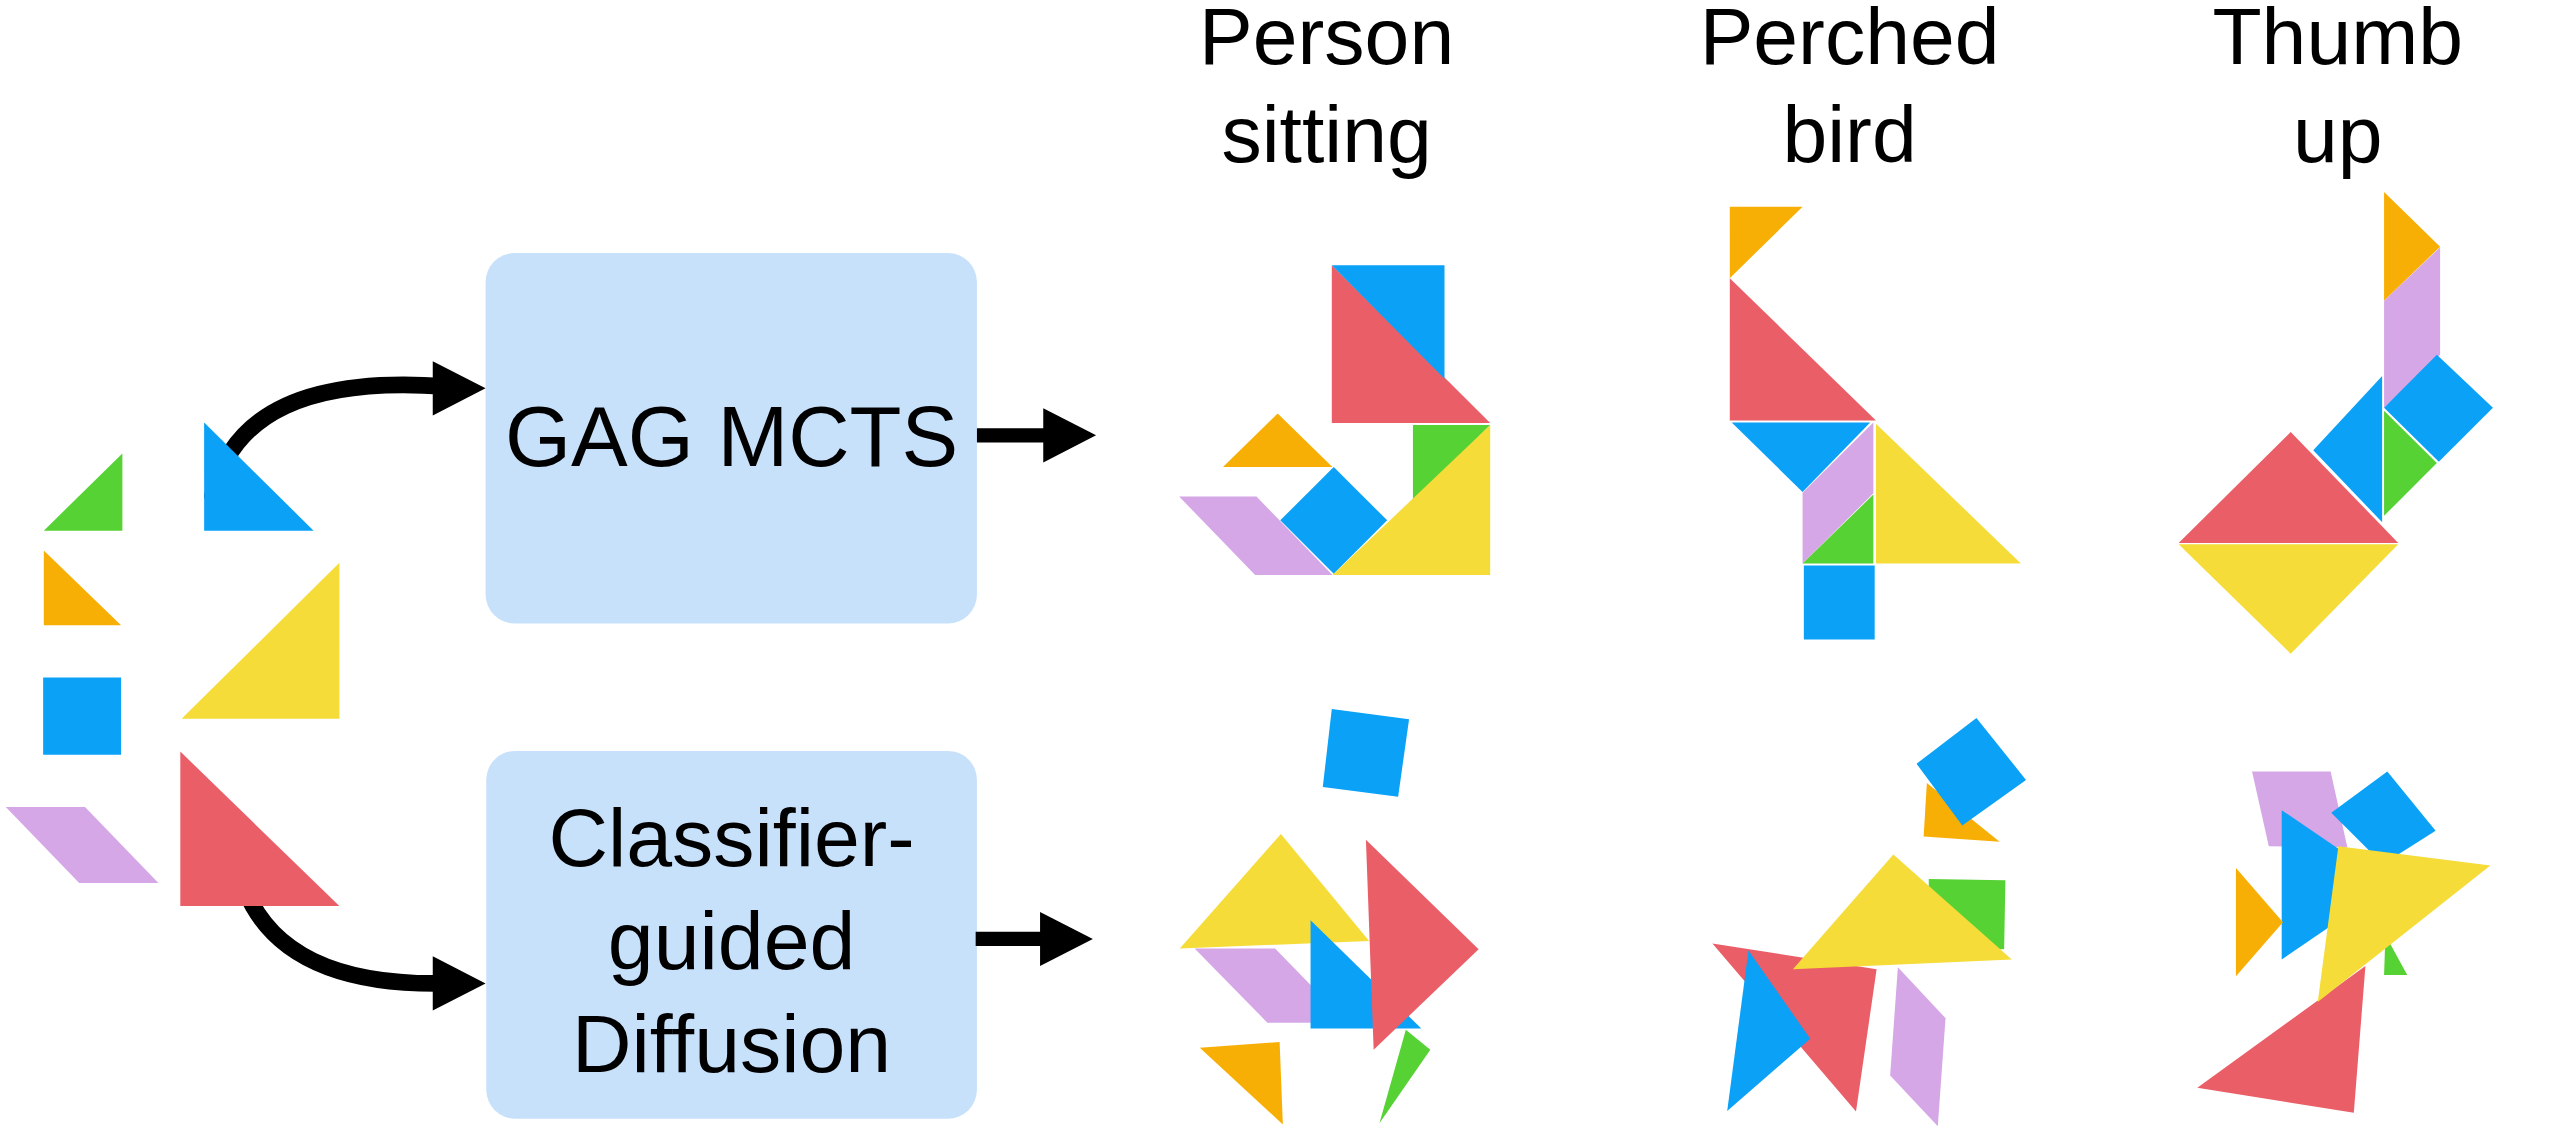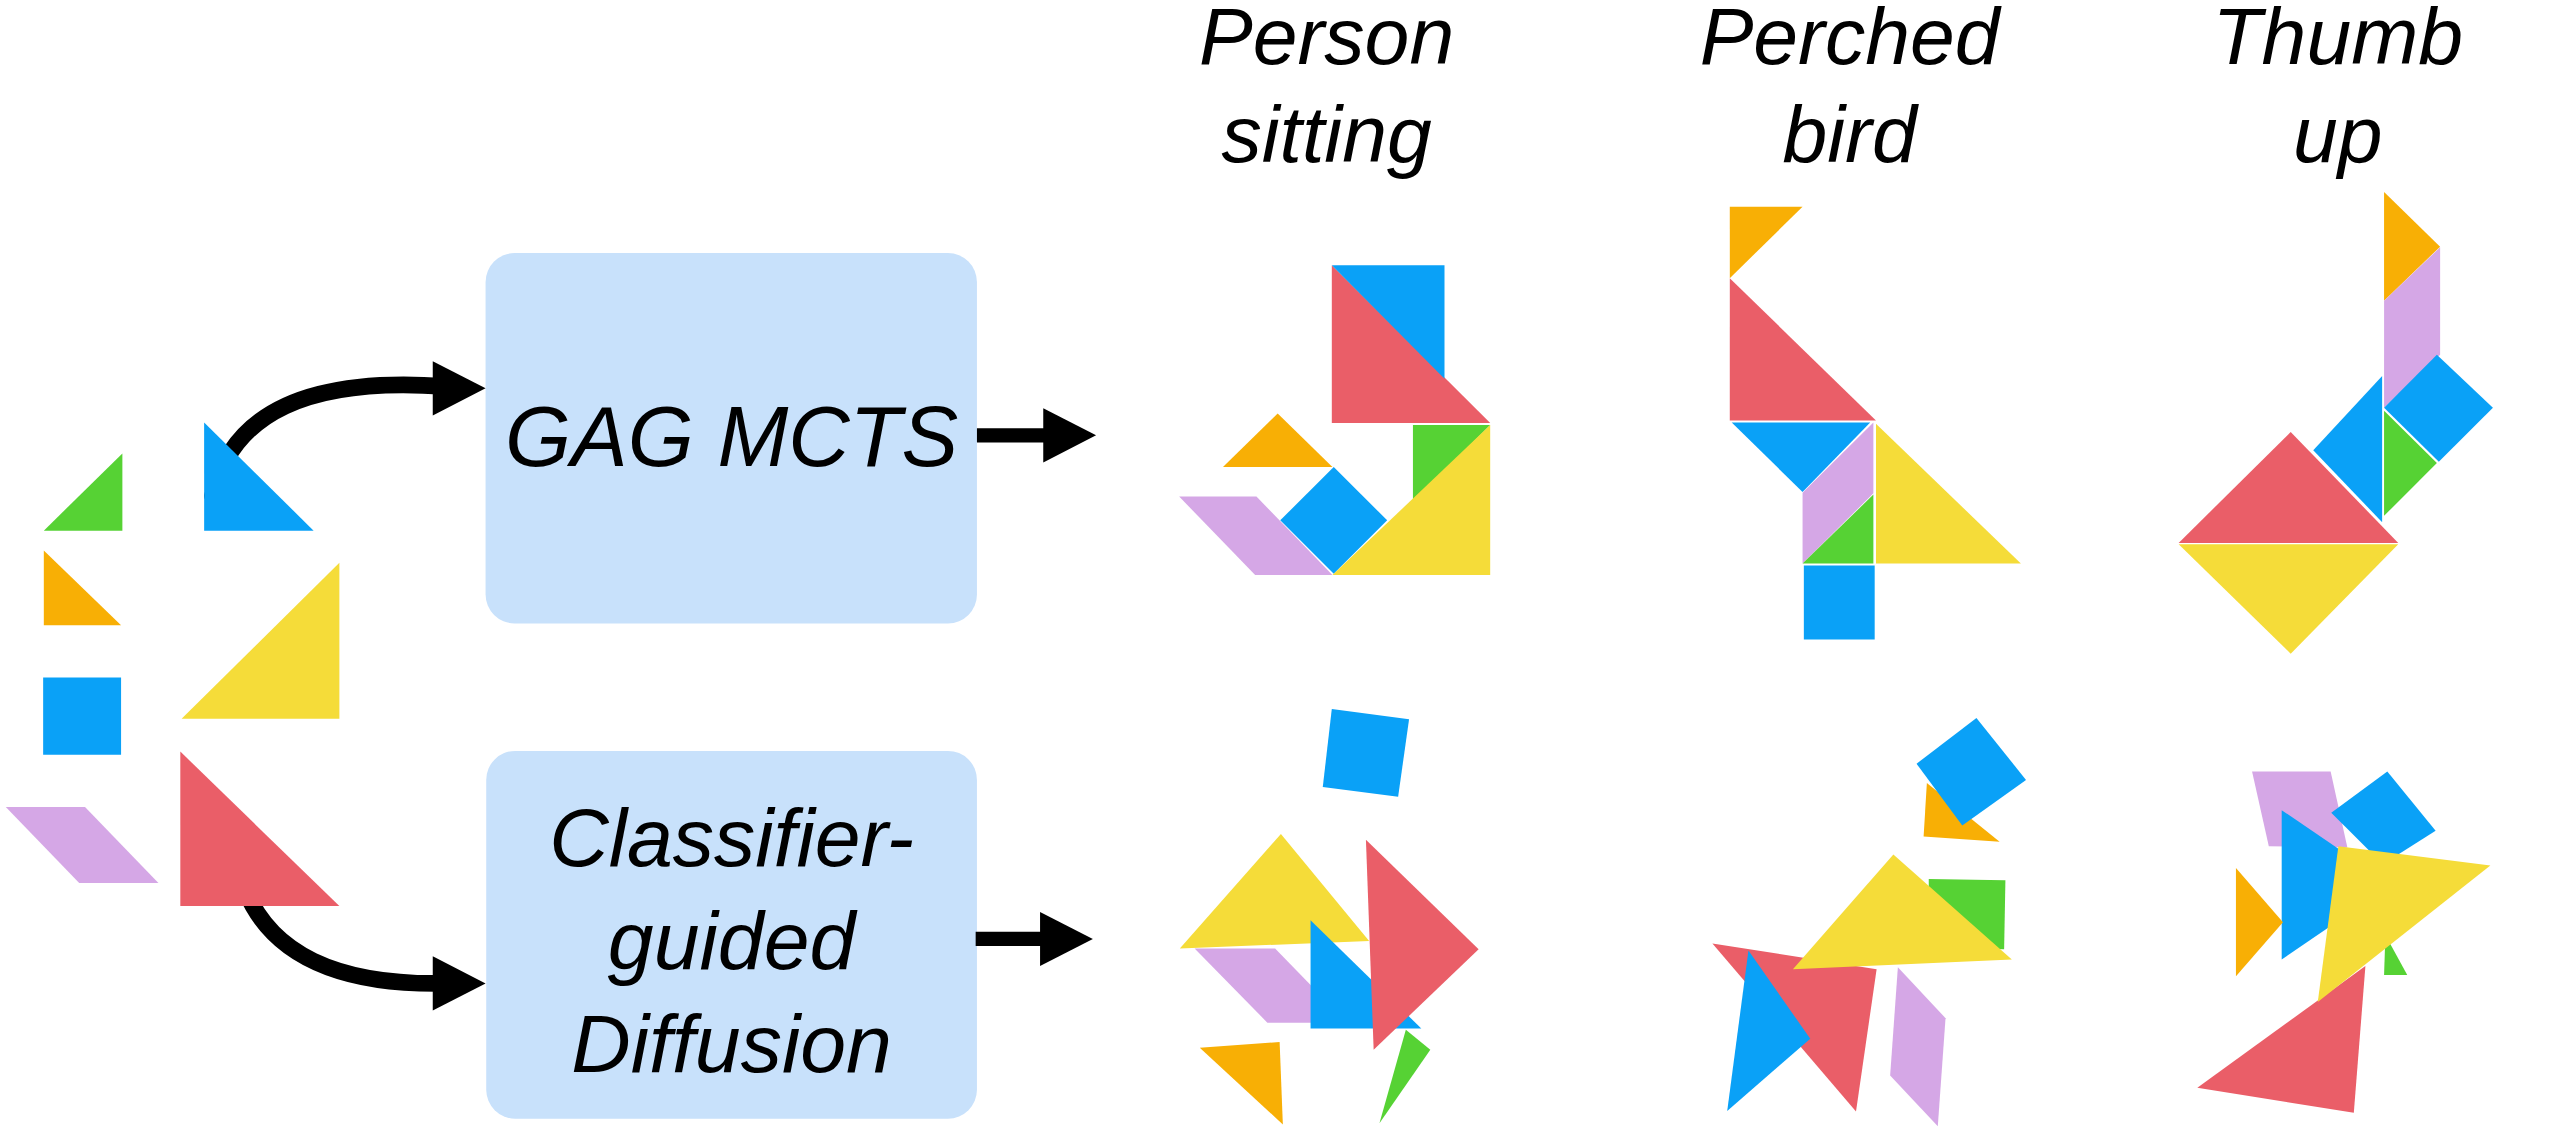--- a/index.html
+++ b/index.html
@@ -1,16 +1,16 @@
 <!DOCTYPE html>
 <html style="font-size:10.3px"><head>
 <meta charset="utf-8">
 <style>
   html,body{margin:0;padding:0;background:#ffffff;}
-  .page{width:100%;font-style:italic;}
+  .page{width:100%;}
   svg{display:block;width:100%;height:auto;background:#ffffff;}
   .hdr{font-family:"Liberation Sans",sans-serif;font-size:125px;fill:#000;text-anchor:middle;}
   .box-label{font-family:"Liberation Sans",sans-serif;font-size:132px;fill:#000;text-anchor:middle;}
   .box-label-multi{font-family:"Liberation Sans",sans-serif;font-size:128px;fill:#000;text-anchor:middle;}
   .pipeline-box{stroke:none;}
 </style>
 </head>
 <body>
 
 <div class="page">

